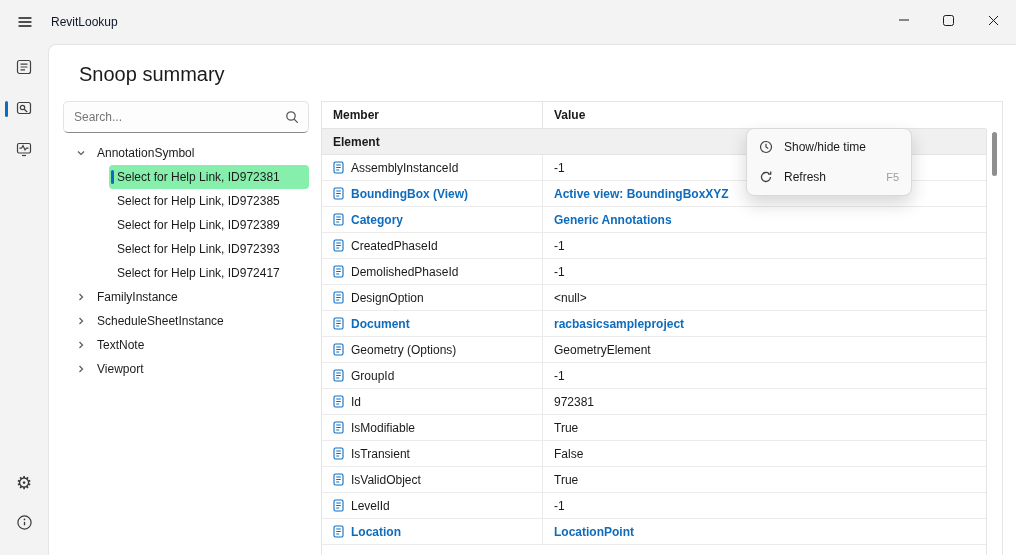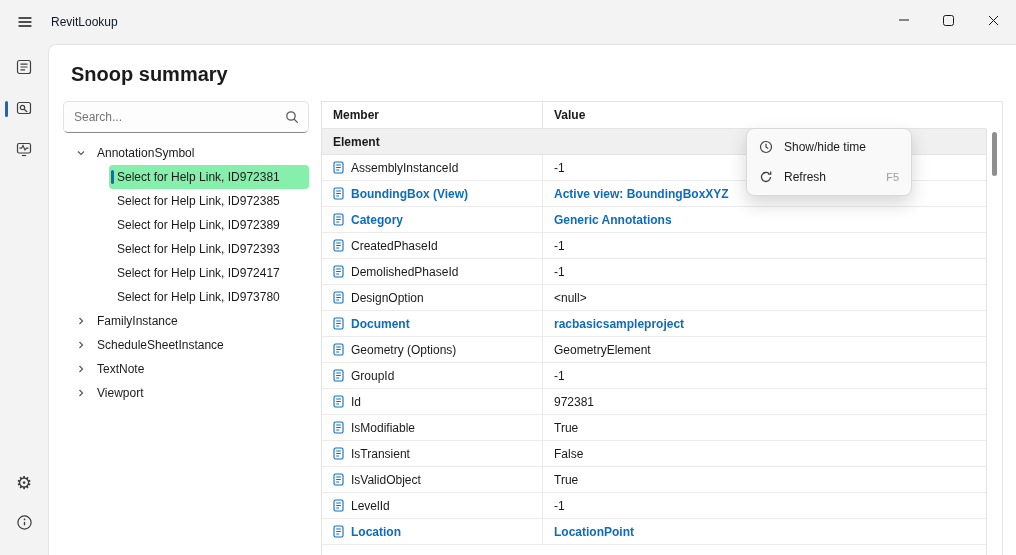--- a/index.html
+++ b/index.html
@@ -24,21 +24,21 @@
   .rail{ width:48px; display:flex; flex-direction:column; align-items:center; padding:6px 0 8px 0; }
   .rail-btn{ position:relative; width:38px; height:36px; margin-bottom:5px; border:none; background:transparent;
              border-radius:5px; display:flex; align-items:center; justify-content:center; cursor:pointer; }
   .rail-btn.active::before{ content:""; position:absolute; left:0; top:10px; width:3px; height:16px;
              border-radius:2px; background:var(--accent); }
   .rail-spacer{ flex:1; }
   .gear-glyph{ font-size:18px; color:#3a3a3a; line-height:1; }
 
   .content{ flex:1; background:#fff; border-top-left-radius:8px; border-top:1px solid #e5e5e5;
             border-left:1px solid #e5e5e5; padding:16px 0 0 14px; display:flex; flex-direction:column; overflow:hidden; }
-  .page-title{ font-size:20px; font-weight:700; margin:2px 0 15px 8px; color:#1b1b1b; }
+  .page-title{ font-size:20px; font-weight:400; margin:2px 0 15px 16px; color:#1b1b1b; }
   .panes{ flex:1; display:flex; min-height:0; }
 
   
   .left-pane{ width:246px; margin-right:12px; display:flex; flex-direction:column; }
   .searchbox{ position:relative; height:32px; background:#fdfdfd; border:1px solid #e3e3e3;
               border-bottom:1px solid #8a8a8a; border-radius:5px; display:flex; align-items:center; }
   .searchbox input{ flex:1; border:none; outline:none; background:transparent;
               font:12px "Liberation Sans",sans-serif; color:#1a1a1a; padding:0 30px 0 10px; }
   .searchbox input::placeholder{ color:#757575; }
   .search-ic{ position:absolute; right:9px; top:8px; }
@@ -189,23 +189,20 @@
               </div>
               <div class="tree-row child">
                 <span class="tlabel">Select for Help Link, ID972389</span>
               </div>
               <div class="tree-row child">
                 <span class="tlabel">Select for Help Link, ID972393</span>
               </div>
               <div class="tree-row child">
                 <span class="tlabel">Select for Help Link, ID972417</span>
               </div>
-              <div class="tree-row child">
-                <span class="tlabel">Select for Help Link, ID973780</span>
-              </div>
               <div class="tree-row root">
                 <span class="chev">
                   <svg width="10" height="10" viewBox="0 0 10 10" fill="none" stroke="#5a5a5a" stroke-width="1.2">
                     <path d="M3.5 2l3 3-3 3"></path>
                   </svg>
                 </span>
                 <span class="tlabel">FamilyInstance</span>
               </div>
               <div class="tree-row root">
                 <span class="chev">

